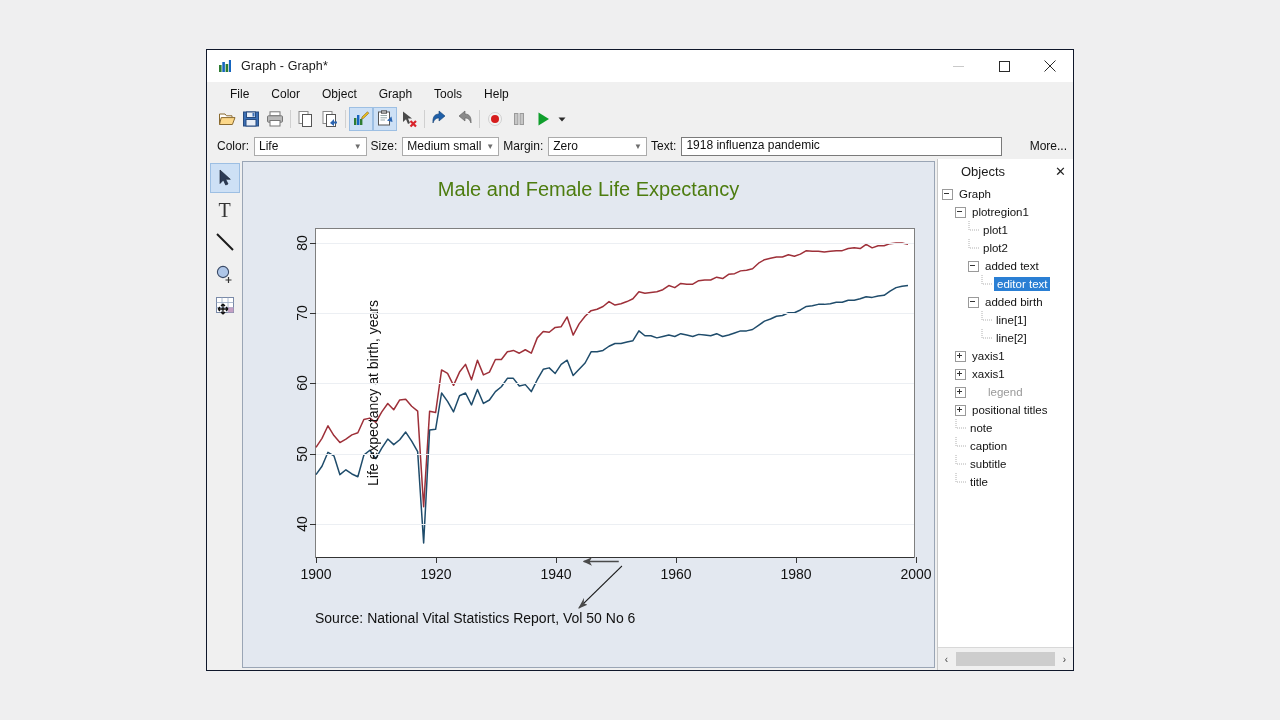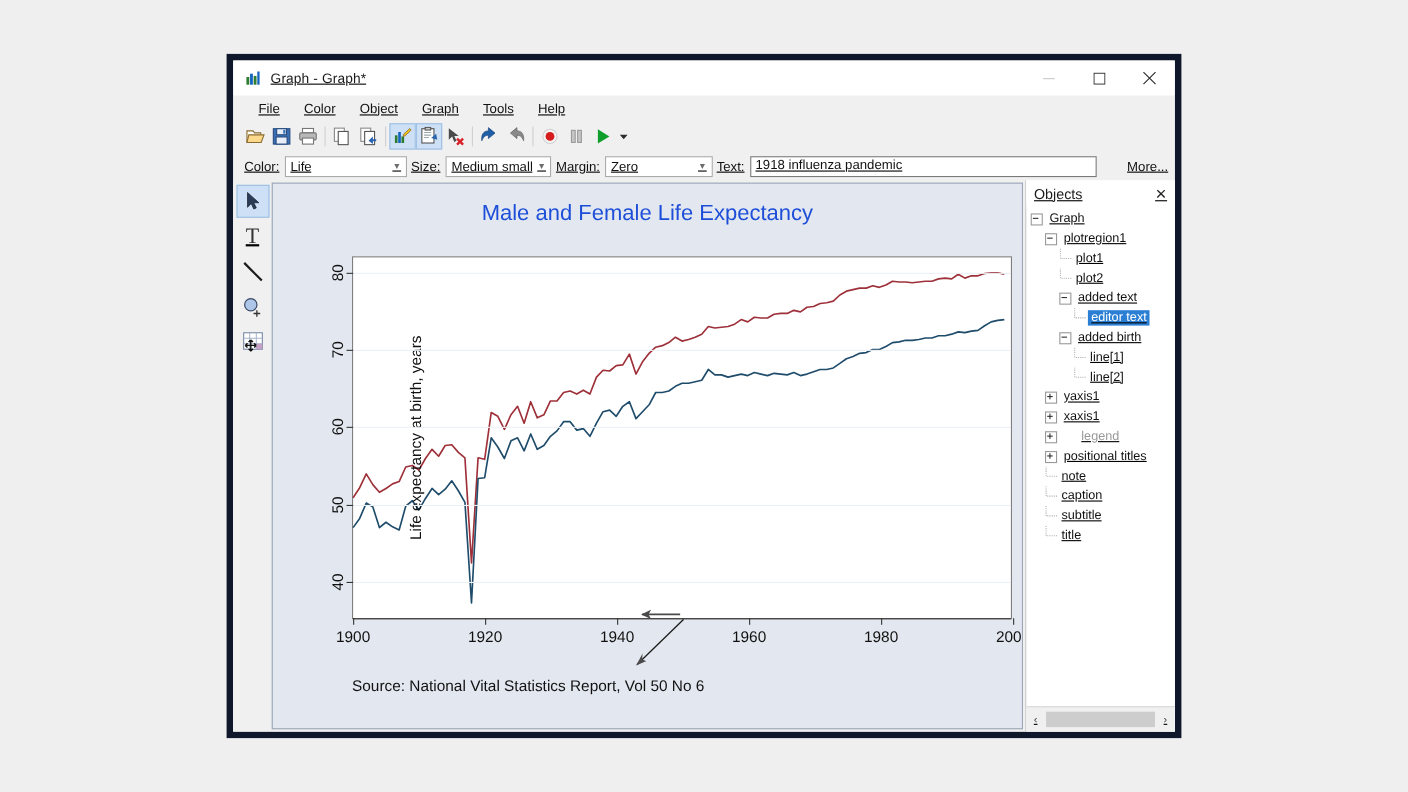--- a/index.html
+++ b/index.html
@@ -7,23 +7,23 @@
     width:1280px;height:720px;
     background:#efeff0;
     font-family:"Liberation Sans",sans-serif;
     overflow:hidden;
   }
 
   
   #app-window{
     position:absolute;left:206px;top:49px;width:868px;height:622px;
     background:#f0f0f0;
-    border:6px solid #0f172a;
+    border:1px solid #0f172a;
     box-sizing:border-box;
-    display:flex;flex-direction:column;text-decoration:underline;
+    display:flex;flex-direction:column;
   }
 
   
   .titlebar{
     height:32px;background:#ffffff;
     display:flex;align-items:center;
     flex:0 0 auto;
   }
   .titlebar .app-icon{
     width:16px;height:16px;margin-left:10px;margin-right:8px;
@@ -108,21 +108,21 @@
     flex:1 1 auto;background:#e3e8f0;border:1px solid #9aa5b5;
     position:relative;overflow:hidden;
   }
 
   
   .objpanel{
     width:135px;background:#ffffff;border-left:1px solid #c8c8c8;
     flex:0 0 auto;display:flex;flex-direction:column;
   }
   .objhead{
-    height:24px;display:flex;align-items:center;padding:0 4px 0 7px;
+    height:24px;display:flex;align-items:center;padding:0 4px 0 23px;
     background:#fff;flex:0 0 auto;
   }
   .objhead .t{font-size:13px;color:#1a1a1a;}
   .objhead .x{margin-left:auto;font-size:13px;color:#222;padding:0 3px;}
   .objtree{
     flex:1 1 auto;overflow:hidden;position:relative;font-size:11.5px;color:#111;
     padding-top:2px;
   }
   .trow{height:18px;display:flex;align-items:center;white-space:nowrap;position:relative;}
   .tlabel{padding-left:2px;}
@@ -141,21 +141,21 @@
   .objscroll{
     height:22px;background:#f0f0f0;border-top:1px solid #d8d8d8;
     display:flex;align-items:center;flex:0 0 auto;padding:0 1px;
   }
   .sbtn{width:15px;height:18px;display:flex;align-items:center;justify-content:center;font-size:10px;color:#444;}
   .sthumb{flex:1 1 auto;height:14px;background:#cdcdcd;margin:0 2px;}
 
   
   .chart-title{
     position:absolute;left:0;right:0;top:16px;text-align:center;
-    font-size:20px;color:#1d4ed8;
+    font-size:20px;color:#4d7c0f;
   }
   .chart-subtitle{
     position:absolute;left:0;right:0;top:46px;text-align:center;
     font-size:15px;color:#1f2d4a;
   }
   .plot-box{
     position:absolute;left:72px;top:66px;width:600px;height:330px;
     background:#ffffff;border:1px solid #7f7f7f;box-sizing:border-box;
   }
   .gridline{position:absolute;left:0;right:0;height:1px;background:#eceff3;}

